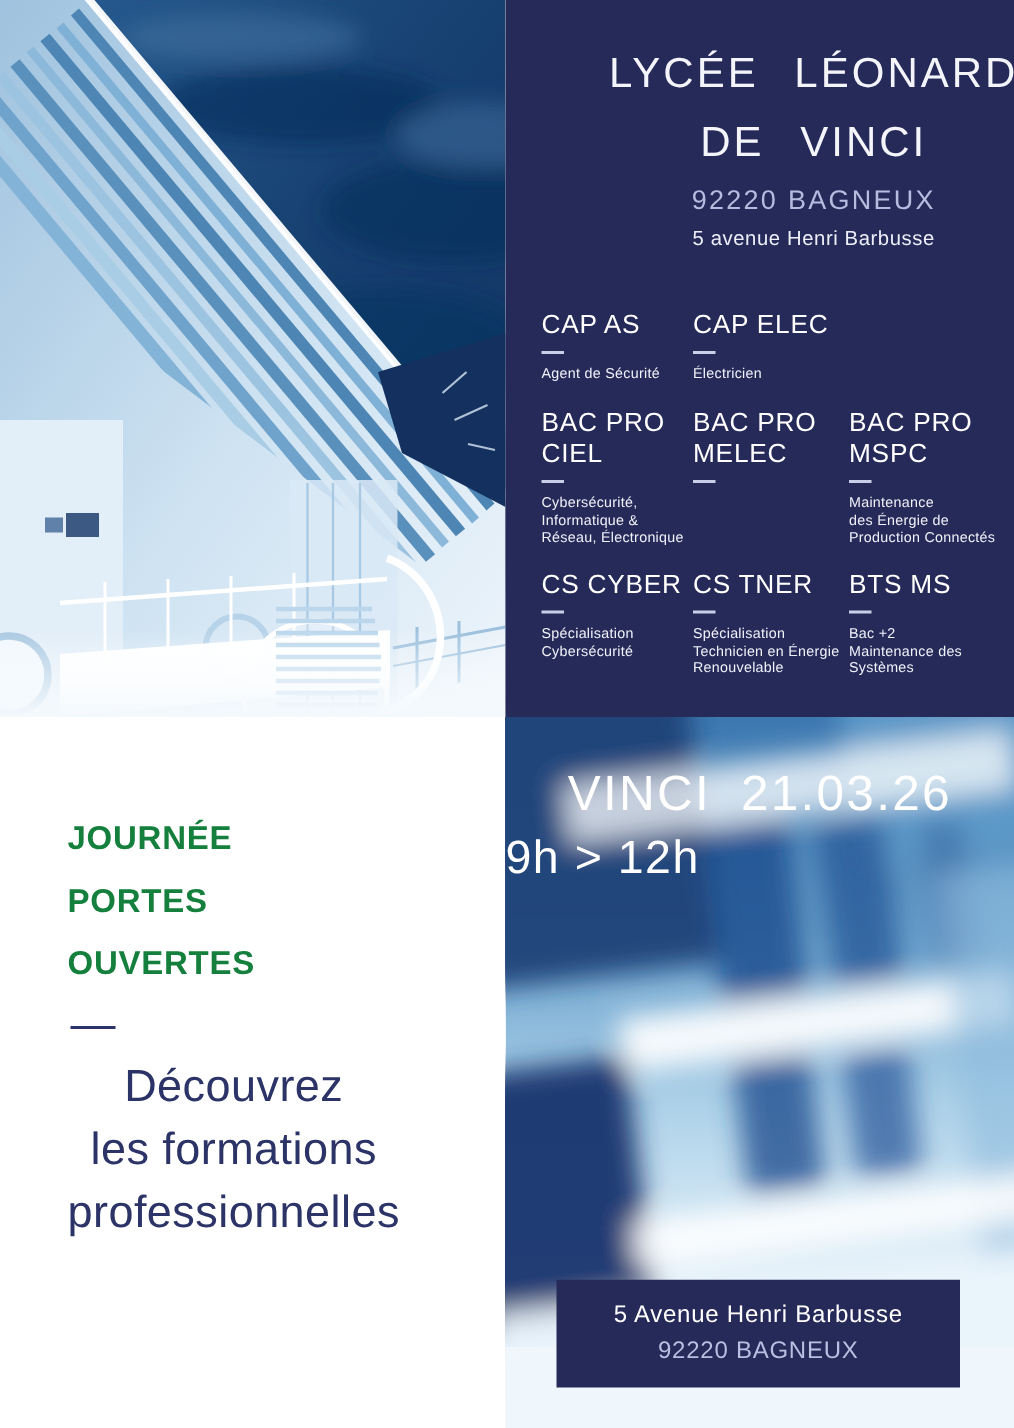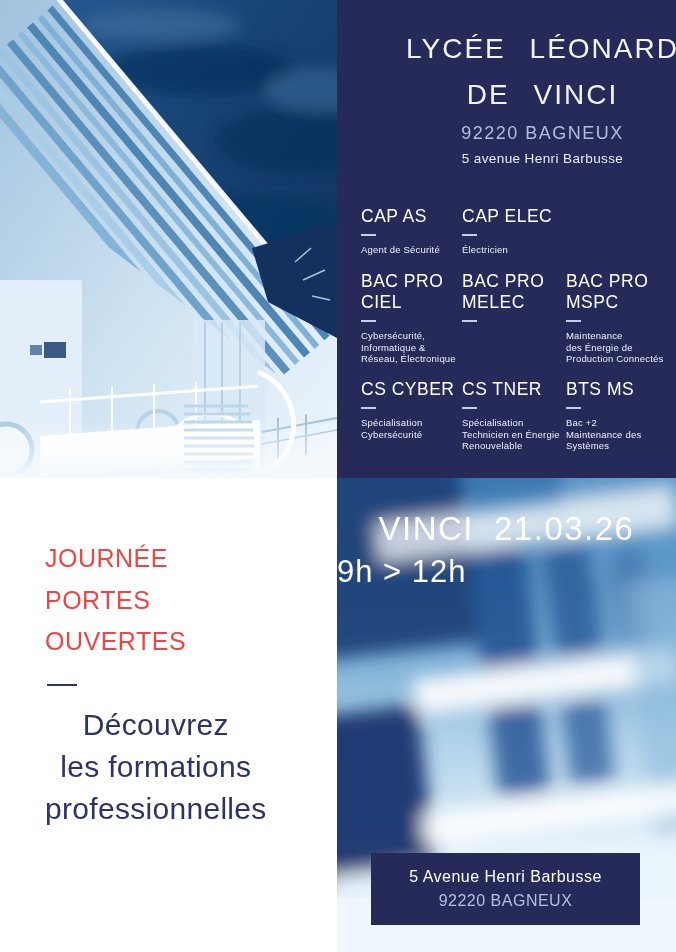--- a/index.html
+++ b/index.html
@@ -21,22 +21,22 @@
   .school-city{text-align:center;margin-top:5px;font-size:18px;letter-spacing:1.5px;color:#b6bce0;}
   .school-address{text-align:center;margin-top:7px;font-size:13.5px;letter-spacing:.4px;color:#eceef8;}
   .programs{position:absolute;left:24px;top:206px;right:24px;display:grid;
     grid-template-columns:101px 104px 1fr;grid-template-rows:65px 108px auto;}
   .cell{padding-right:6px;}
   .ptitle{font-size:17.5px;line-height:21px;letter-spacing:.5px;color:#ffffff;white-space:pre-line;}
   .pdash{width:15px;border-top:2px solid #c9cfe9;margin:7px 0 8px 0;}
   .pdesc{font-size:9.5px;line-height:11.5px;letter-spacing:.2px;color:#f0f2fa;white-space:pre-line;}
 
   
-  .od-title{position:absolute;left:45px;top:60px;margin:0;font-weight:400;
-    font-size:25px;line-height:41.5px;letter-spacing:.5px;white-space:pre-line;color:#ef4444;}
+  .od-title{position:absolute;left:45px;top:60px;margin:0;font-weight:700;
+    font-size:22px;line-height:41.5px;letter-spacing:.5px;white-space:pre-line;color:#15803d;}
   .od-dash{position:absolute;left:47px;top:206px;width:30px;border-top:2.5px solid #2c3367;}
   .od-sub{position:absolute;left:45px;top:226px;margin:0;font-weight:400;
     font-size:30px;line-height:42px;letter-spacing:.3px;white-space:pre-line;color:#2c3367;text-align:center;}
 
   
   .event-line1{position:absolute;left:0;right:0;top:32px;text-align:center;color:#fff;
     font-size:33px;letter-spacing:1.5px;}
   .event-line1 .day{margin-right:20px;}
   .event-time{position:absolute;left:0;right:0;top:76px;color:#fff;
     font-size:31px;letter-spacing:1px;}

